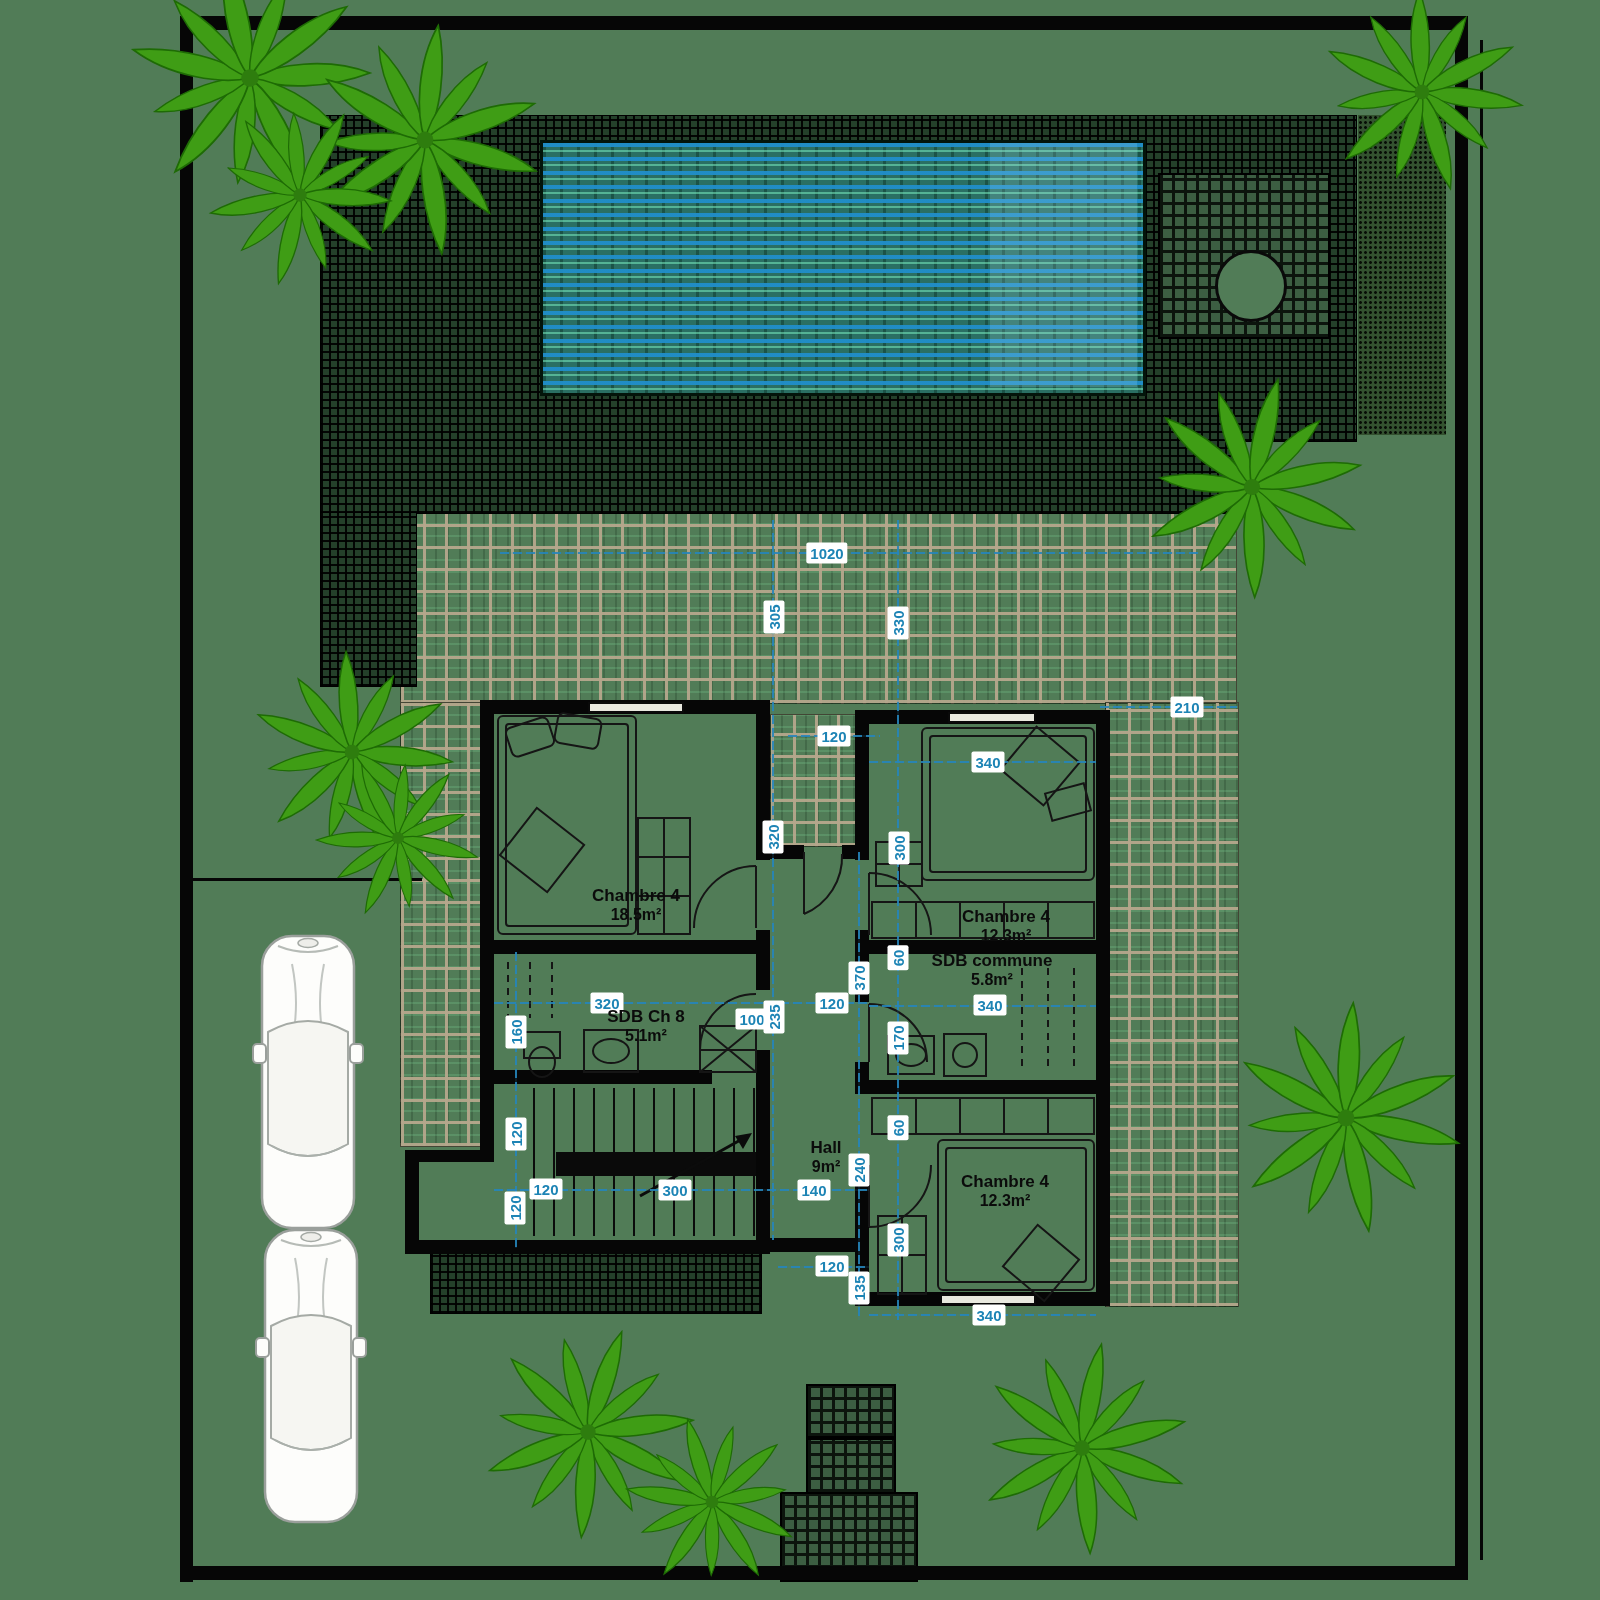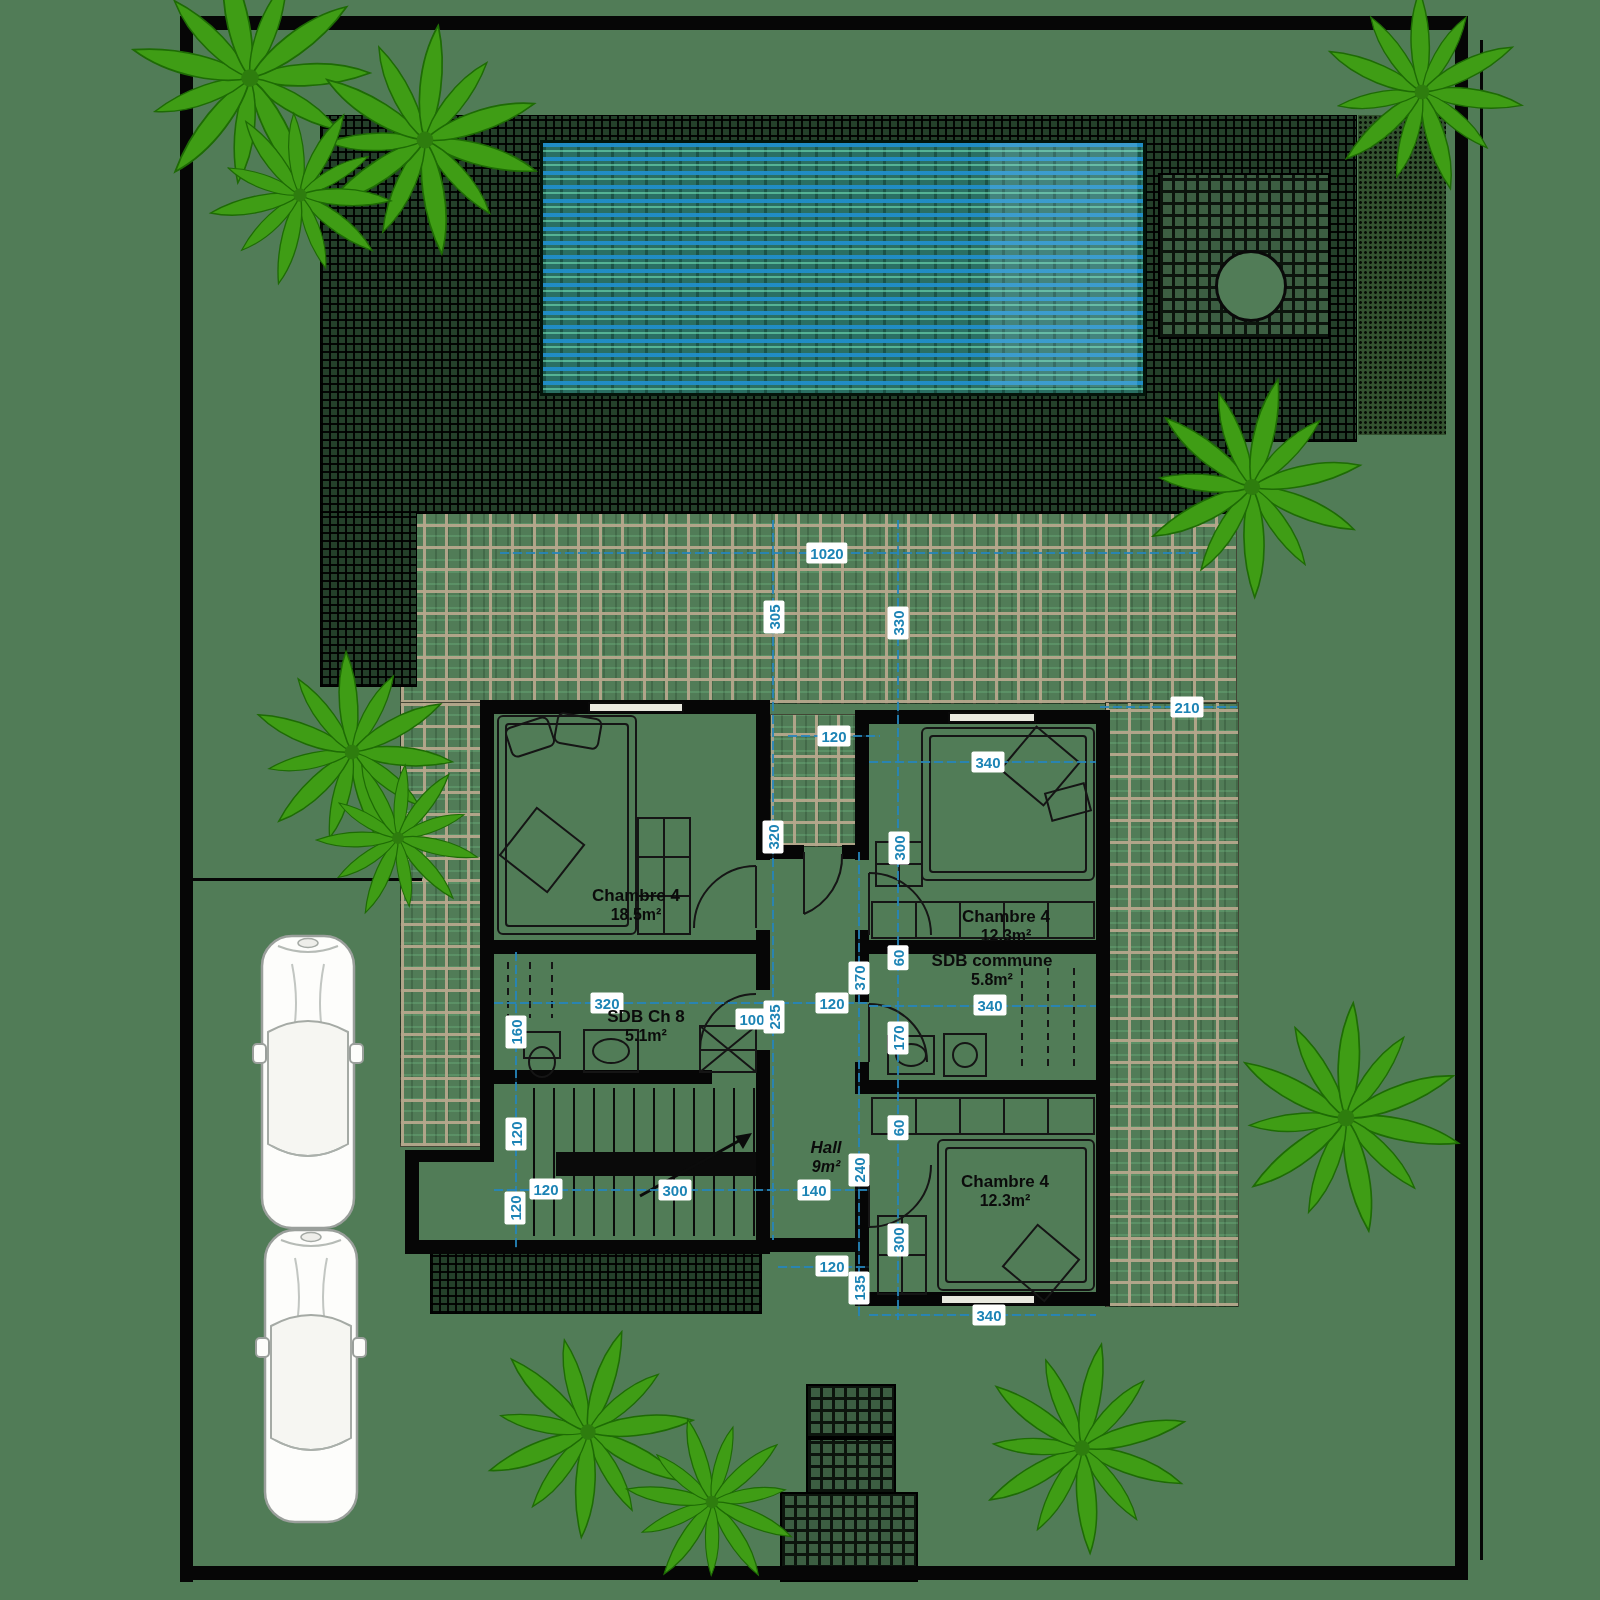--- a/index.html
+++ b/index.html
@@ -309,15 +309,15 @@
     <div class="dim v" style="left: 859px; top: 1170px;">240</div>
     <div class="dim v" style="left: 898px; top: 1128px;">60</div>
     <div class="dim" style="left: 832px; top: 1266px;">120</div>
     <div class="dim v" style="left: 859px; top: 1288px;">135</div>
     <div class="dim v" style="left: 898px; top: 1240px;">300</div>
     <div class="dim" style="left: 989px; top: 1315px;">340</div>
     <div class="room-label" style="left: 636px; top: 905px;"><span>Chambre 4</span><span class="area">18.5m²</span></div>
     <div class="room-label" style="left: 646px; top: 1026px;"><span>SDB Ch 8</span><span class="area">5.1m²</span></div>
     <div class="room-label" style="left: 1006px; top: 926px;"><span>Chambre 4</span><span class="area">12.3m²</span></div>
     <div class="room-label" style="left: 973px; top: 970px; margin-left: 19px;"><span>SDB commune</span><span class="area">5.8m²</span></div>
-    <div class="room-label" style="left: 826px; top: 1157px; font-style: italic;"><span>Hall</span><span class="area">9m²</span></div>
+    <div class="room-label" style="left: 826px; top: 1157px;"><span>Hall</span><span class="area">9m²</span></div>
     <div class="room-label" style="left: 1005px; top: 1191px;"><span>Chambre 4</span><span class="area">12.3m²</span></div>
   </div>
 
 </body></html>

